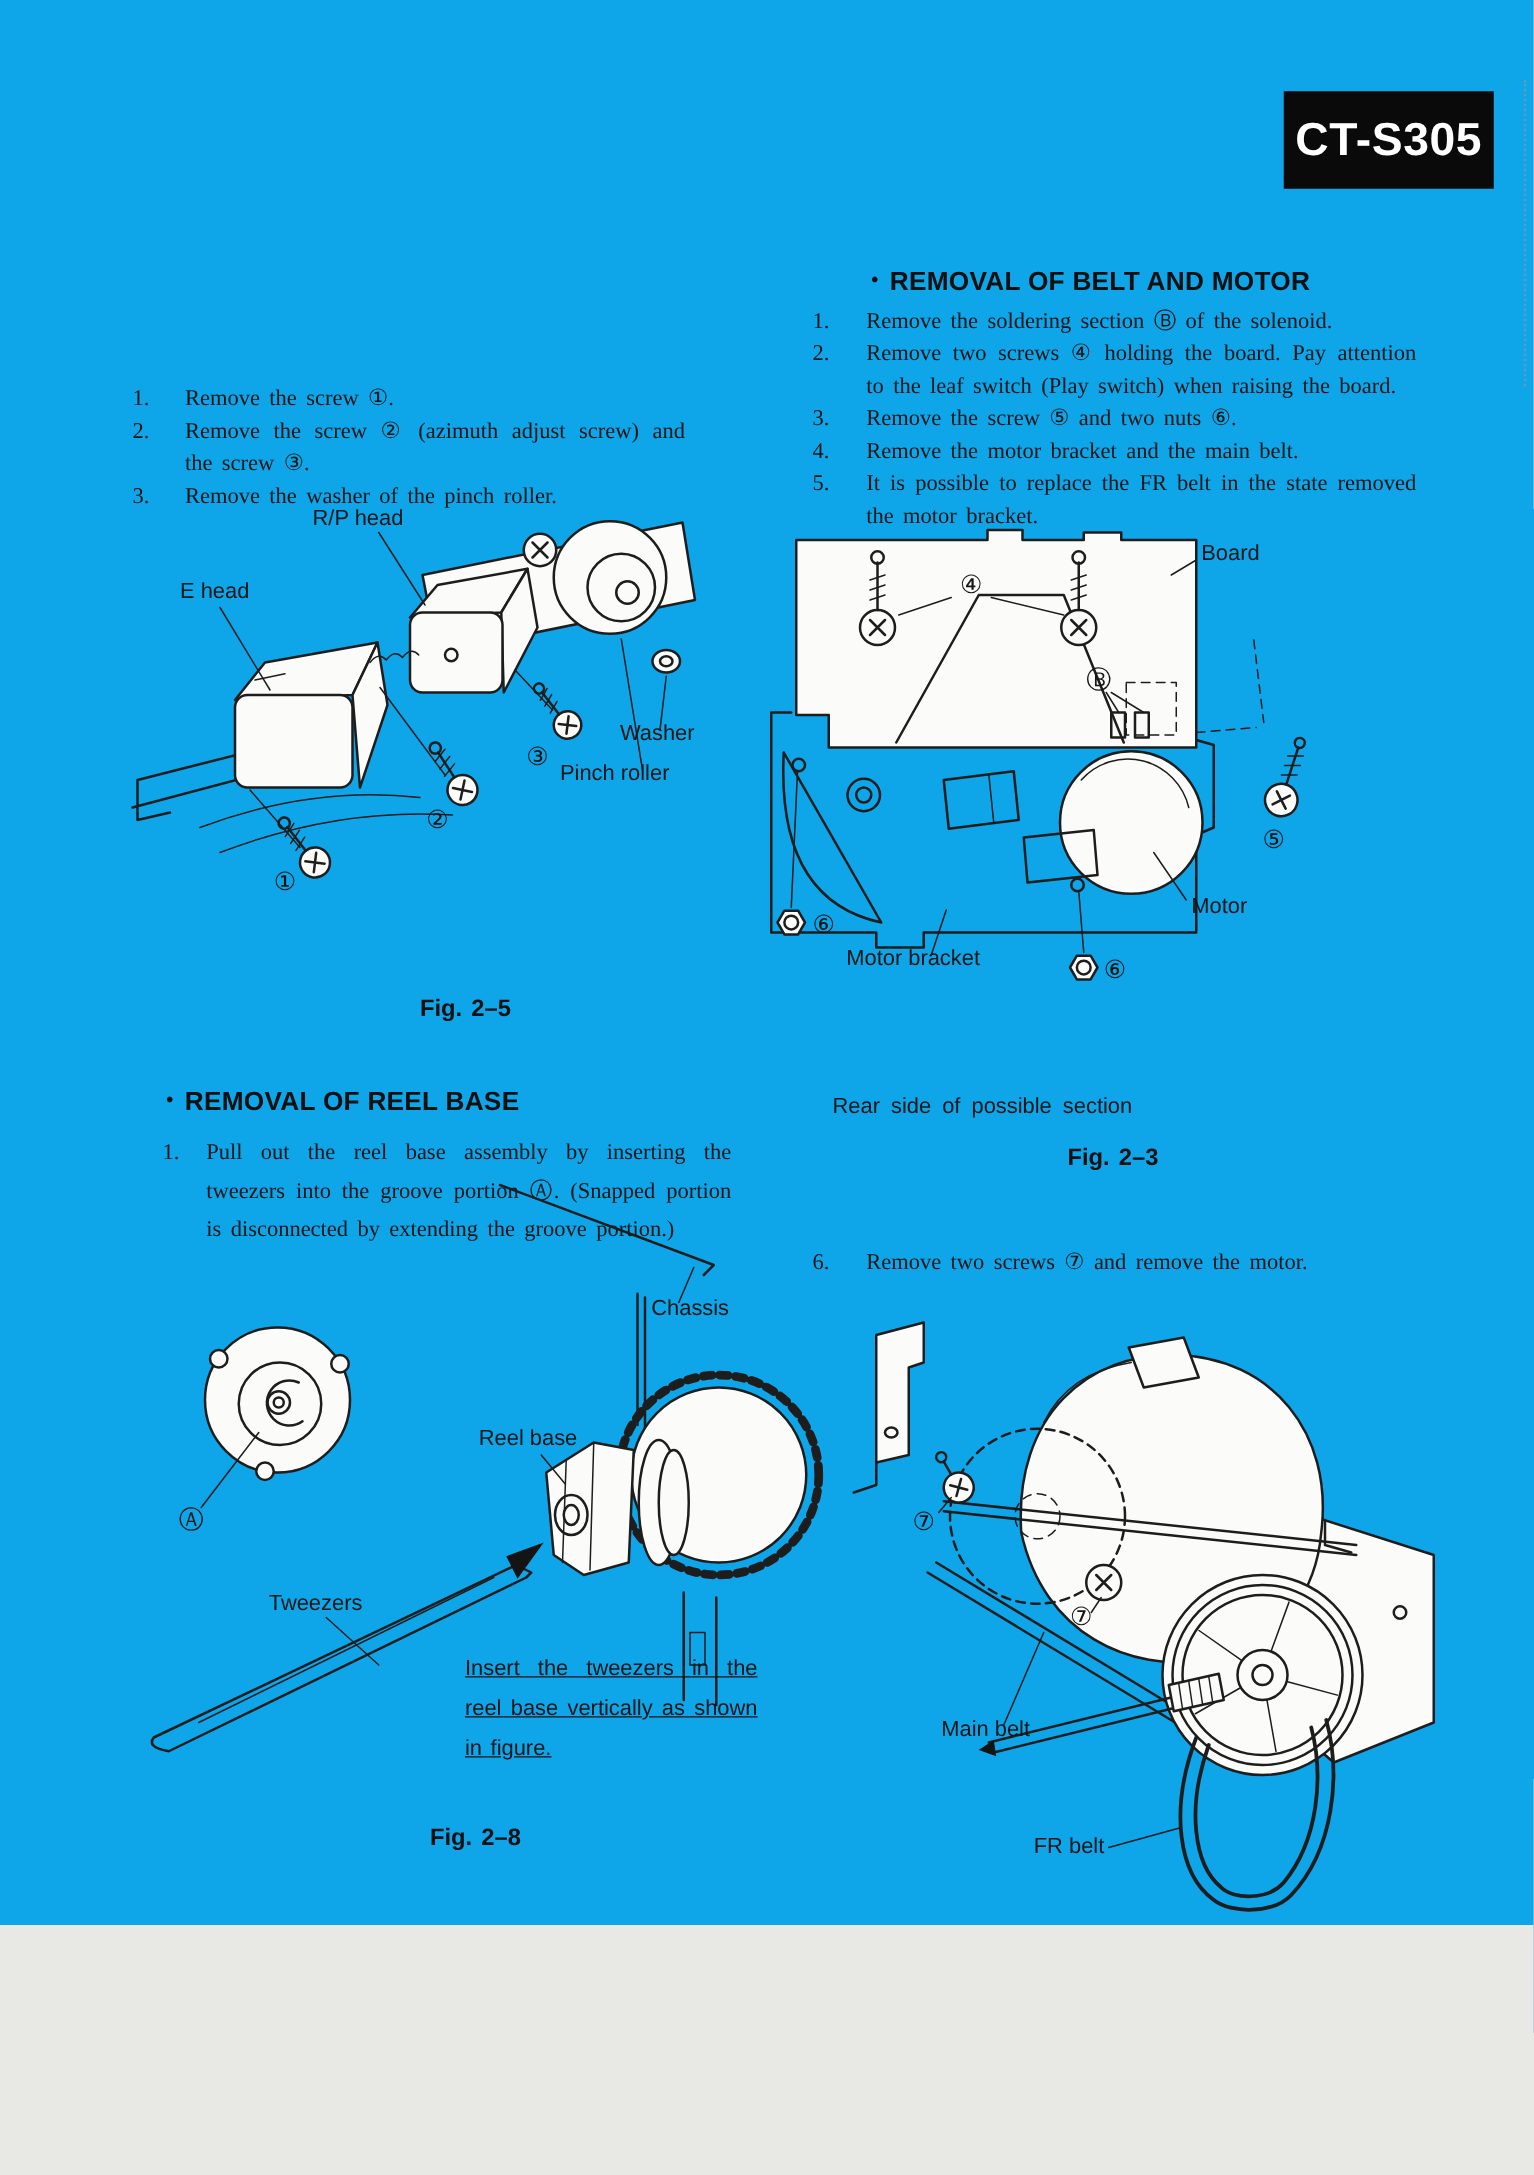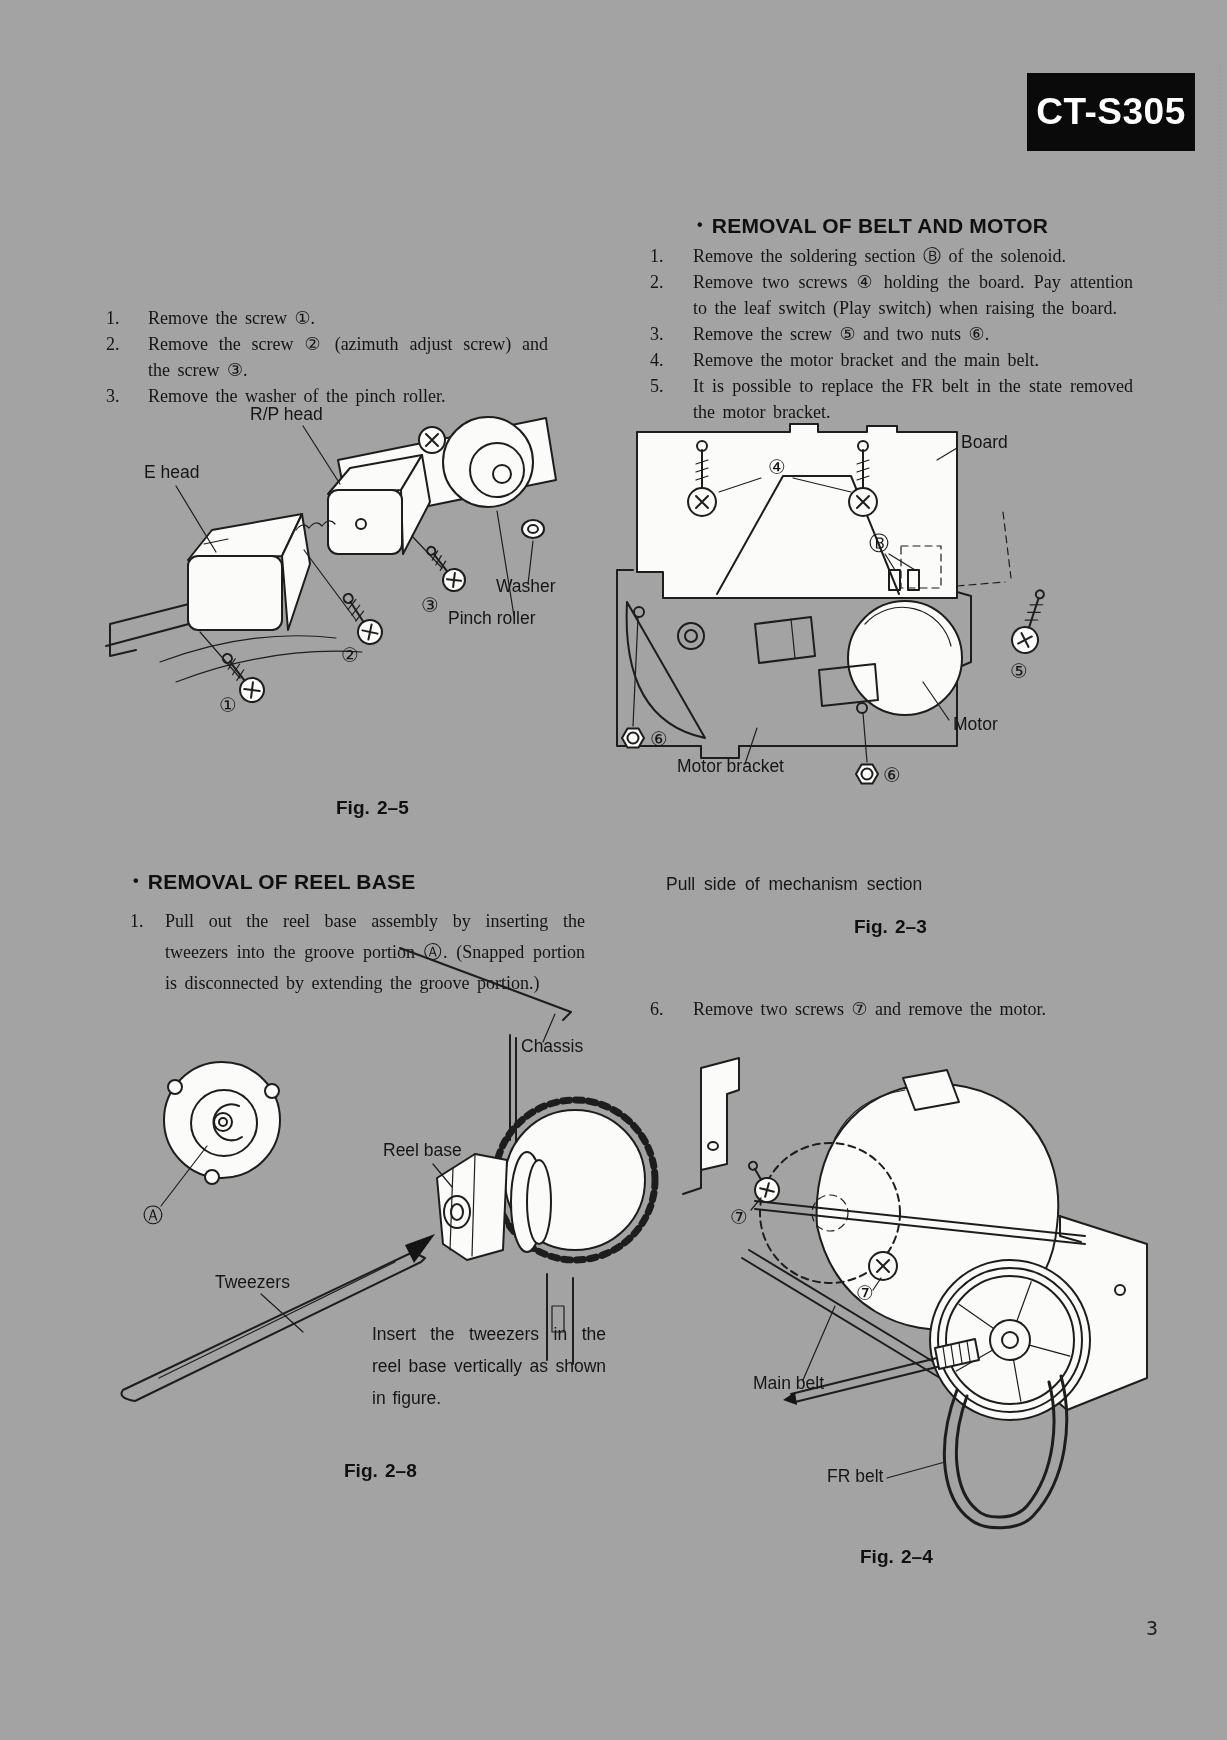--- a/index.html
+++ b/index.html
@@ -1,33 +1,33 @@
 <!DOCTYPE html>
 <html><head>
 <meta charset="utf-8">
 <style>
   html,body{margin:0;padding:0;background:#e8e8e4;}
-  .page{position:relative;width:1227px;height:1740px;margin:0 auto;background:#a3a3a3;overflow:hidden;
+  .page{position:relative;width:1227px;height:1540px;margin:0 auto;background:#0ea5e9;overflow:hidden;
         font-family:"Liberation Sans",sans-serif;color:#141414;}
   .badge{position:absolute;left:1027px;top:73px;width:168px;height:78px;background:#0a0a0a;color:#ffffff;
          font:700 37px "Liberation Sans",sans-serif;text-align:center;line-height:78px;letter-spacing:.5px;}
   .title{position:absolute;left:103px;top:191px;font:700 37px "Liberation Sans",sans-serif;color:#0d0d0d;
          letter-spacing:.6px;white-space:nowrap;}
   .sec-h{position:absolute;font:700 21px "Liberation Sans",sans-serif;color:#101010;white-space:nowrap;letter-spacing:.2px;}
   .sec-h .bullet{font-size:16px;vertical-align:3px;margin-right:9px;}
   .steps{position:absolute;font:18px "Liberation Serif","DejaVu Sans",serif;color:#151515;word-spacing:3px;}
   .step{position:relative;padding-left:42px;line-height:26px;}
   .step .num{position:absolute;left:0;top:0;}
   .step .txt{display:block;text-align:justify;}
   .steps.reel .step{padding-left:35px;line-height:31px;}
   .steps.belt .step{padding-left:43px;}
   .figcap{position:absolute;font:700 19px "Liberation Sans",sans-serif;color:#101010;white-space:nowrap;word-spacing:2px;}
   .subcap{position:absolute;font:17.5px "Liberation Sans",sans-serif;color:#161616;white-space:nowrap;word-spacing:4px;}
   .fignote{position:absolute;left:372px;top:1318px;width:234px;font:17.5px "Liberation Sans",sans-serif;
-           color:#161616;line-height:32px;word-spacing:2px;text-align:justify;}
+           color:#161616;line-height:32px;word-spacing:2px;text-align:justify;text-decoration:underline;}
   .pageno{position:absolute;left:1146px;top:1616px;font:20px "DejaVu Sans Mono",monospace;color:#222;}
   .artifact{position:absolute;left:1219px;top:64px;height:245px;width:0;border-left:2px dotted #9a9a96;opacity:.55;}
   svg.fig{position:absolute;overflow:visible;}
   .ln{stroke:#1d1d1d;stroke-width:2;fill:none;stroke-linecap:round;stroke-linejoin:round;}
   .fillbg{fill:#fbfbf9;}
   .thin{stroke-width:1.2;}
   .belt3{stroke-width:3;}
   .dash{stroke-dasharray:7 5;}
   .teeth{stroke-width:7;stroke-dasharray:7 6;}
   svg text{stroke:none;fill:#161616;}
@@ -320,21 +320,21 @@
     <text class="lbl" x="356" y="28">Board</text>
     <text class="lbl" x="348" y="310">Motor</text>
     <text class="lbl" x="72" y="352">Motor bracket</text>
     <text class="cn" x="172" y="54">④</text>
     <text class="cn" x="274" y="130">Ⓑ</text>
     <text class="cn" x="414" y="258">⑤</text>
     <text class="cn" x="54" y="326">⑥</text>
     <text class="cn" x="287" y="362">⑥</text>
   </svg>
 
-  <div class="subcap" style="left:666px;top:874px">Pull side of mechanism section</div>
+  <div class="subcap" style="left:666px;top:874px">Rear side of possible section</div>
   <div class="figcap" style="left:854px;top:916px">Fig. 2–3</div>
 
   <div class="steps belt" style="left:650px;top:996px;width:483px">
     <div class="step">
       <span class="num">6.</span>
       <span class="txt">Remove two screws ⑦ and remove the motor.</span>
     </div>
   </div>
 
   <svg class="fig" style="left:605px;top:1048px" width="555" height="500" viewBox="0 0 555 500">

